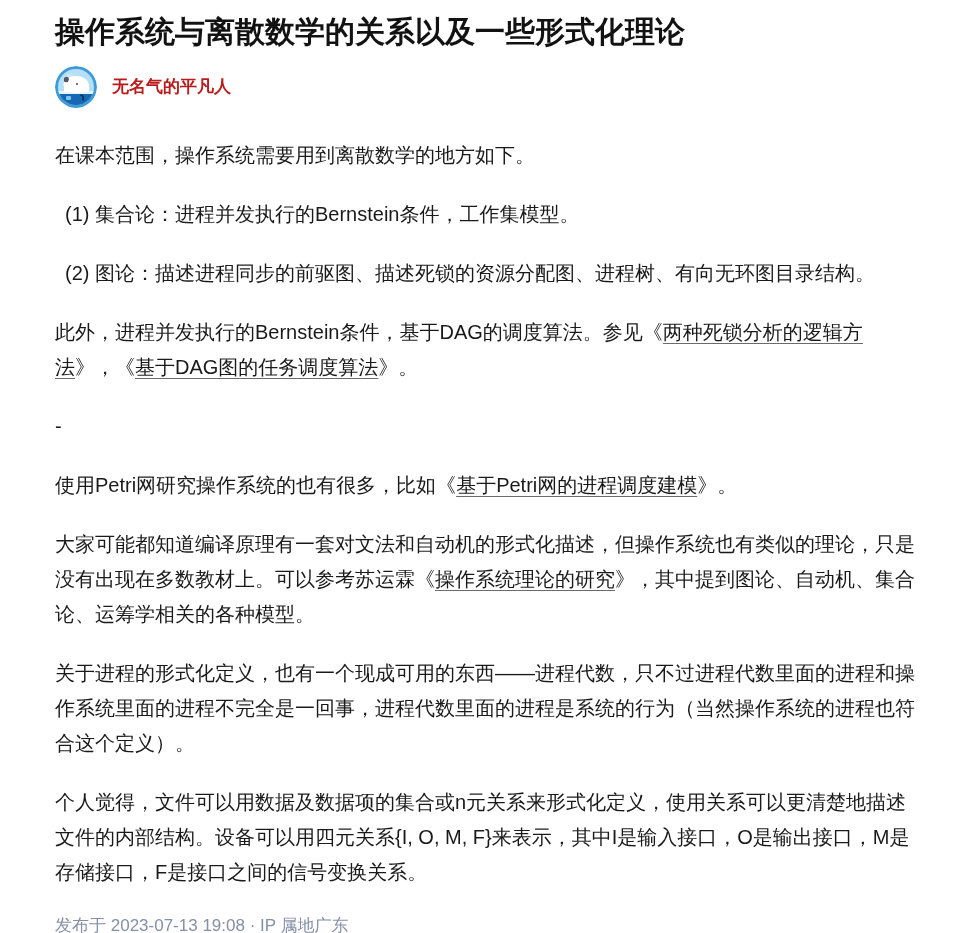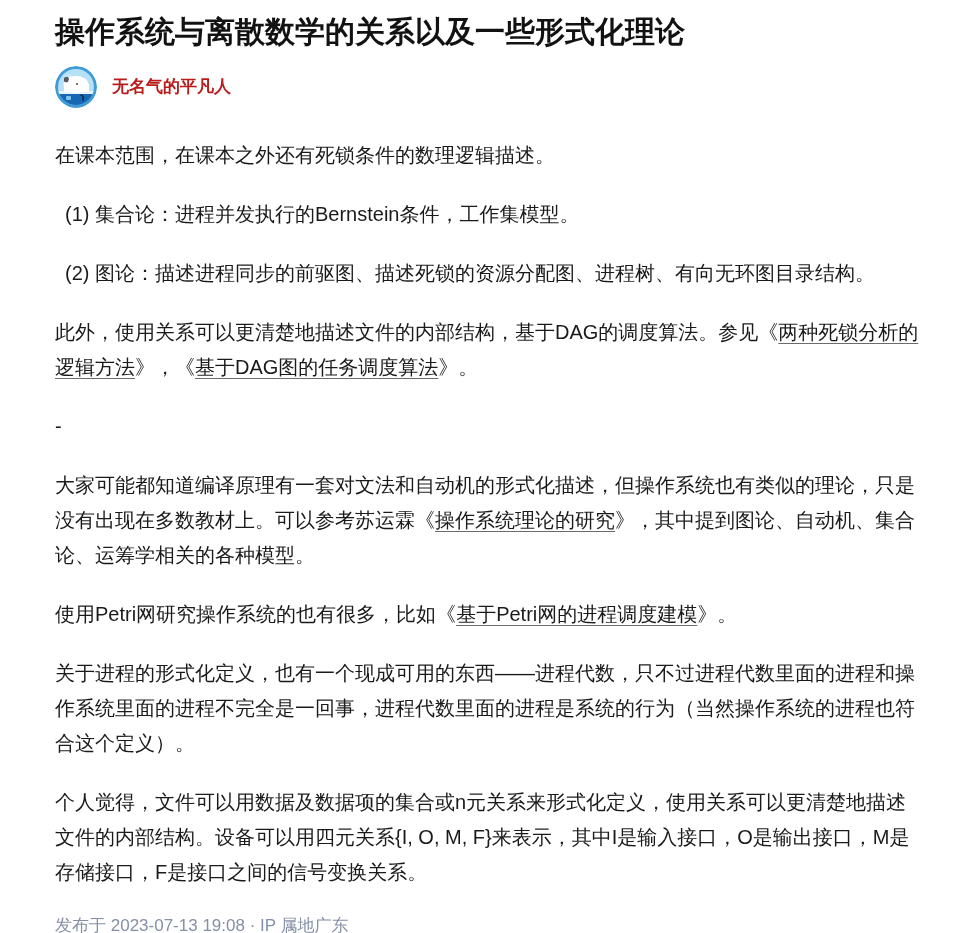--- a/index.html
+++ b/index.html
@@ -96,45 +96,45 @@
         </g>
         <circle cx="14" cy="13" r="5" fill="#ffffff" opacity="0.25"></circle>
       </svg>
     </span>
     <span class="author-name">无名气的平凡人</span>
   </div>
 
   <div class="content">
 
     <p>
-      <span>在课本范围，在课本之外还有死锁条件的数理逻辑描述。</span>
+      <span>在课本范围，操作系统需要用到离散数学的地方如下。</span>
     </p>
 
     <p class="indent">
       <span>(1) 集合论：进程并发执行的Bernstein条件，工作集模型。</span>
     </p>
 
     <p class="indent">
       <span>(2) 图论：描述进程同步的前驱图、描述死锁的资源分配图、进程树、有向无环图目录结构。</span>
     </p>
 
     <p>
-      <span>此外，使用关系可以更清楚地描述文件的内部结构，基于DAG的调度算法。参见《</span><a class="article-link">两种死锁分析的逻辑方法</a><span>》，《</span><a class="article-link">基于DAG图的任务调度算法</a><span>》。</span>
+      <span>此外，进程并发执行的Bernstein条件，基于DAG的调度算法。参见《</span><a class="article-link">两种死锁分析的逻辑方法</a><span>》，《</span><a class="article-link">基于DAG图的任务调度算法</a><span>》。</span>
     </p>
 
     <p>
       <span>-</span>
     </p>
 
     <p>
-      <span>大家可能都知道编译原理有一套对文法和自动机的形式化描述，但操作系统也有类似的理论，只是没有出现在多数教材上。可以参考苏运霖《</span><a class="article-link">操作系统理论的研究</a><span>》，其中提到图论、自动机、集合论、运筹学相关的各种模型。</span>
+      <span>使用Petri网研究操作系统的也有很多，比如《</span><a class="article-link">基于Petri网的进程调度建模</a><span>》。</span>
     </p>
 
     <p>
-      <span>使用Petri网研究操作系统的也有很多，比如《</span><a class="article-link">基于Petri网的进程调度建模</a><span>》。</span>
+      <span>大家可能都知道编译原理有一套对文法和自动机的形式化描述，但操作系统也有类似的理论，只是没有出现在多数教材上。可以参考苏运霖《</span><a class="article-link">操作系统理论的研究</a><span>》，其中提到图论、自动机、集合论、运筹学相关的各种模型。</span>
     </p>
 
     <p>
       <span>关于进程的形式化定义，也有一个现成可用的东西——进程代数，只不过进程代数里面的进程和操作系统里面的进程不完全是一回事，进程代数里面的进程是系统的行为（当然操作系统的进程也符合这个定义）。</span>
     </p>
 
     <p>
       <span>个人觉得，文件可以用数据及数据项的集合或n元关系来形式化定义，使用关系可以更清楚地描述文件的内部结构。设备可以用四元关系{I, O, M, F}来表示，其中I是输入接口，O是输出接口，M是存储接口，F是接口之间的信号变换关系。</span>
     </p>
 

